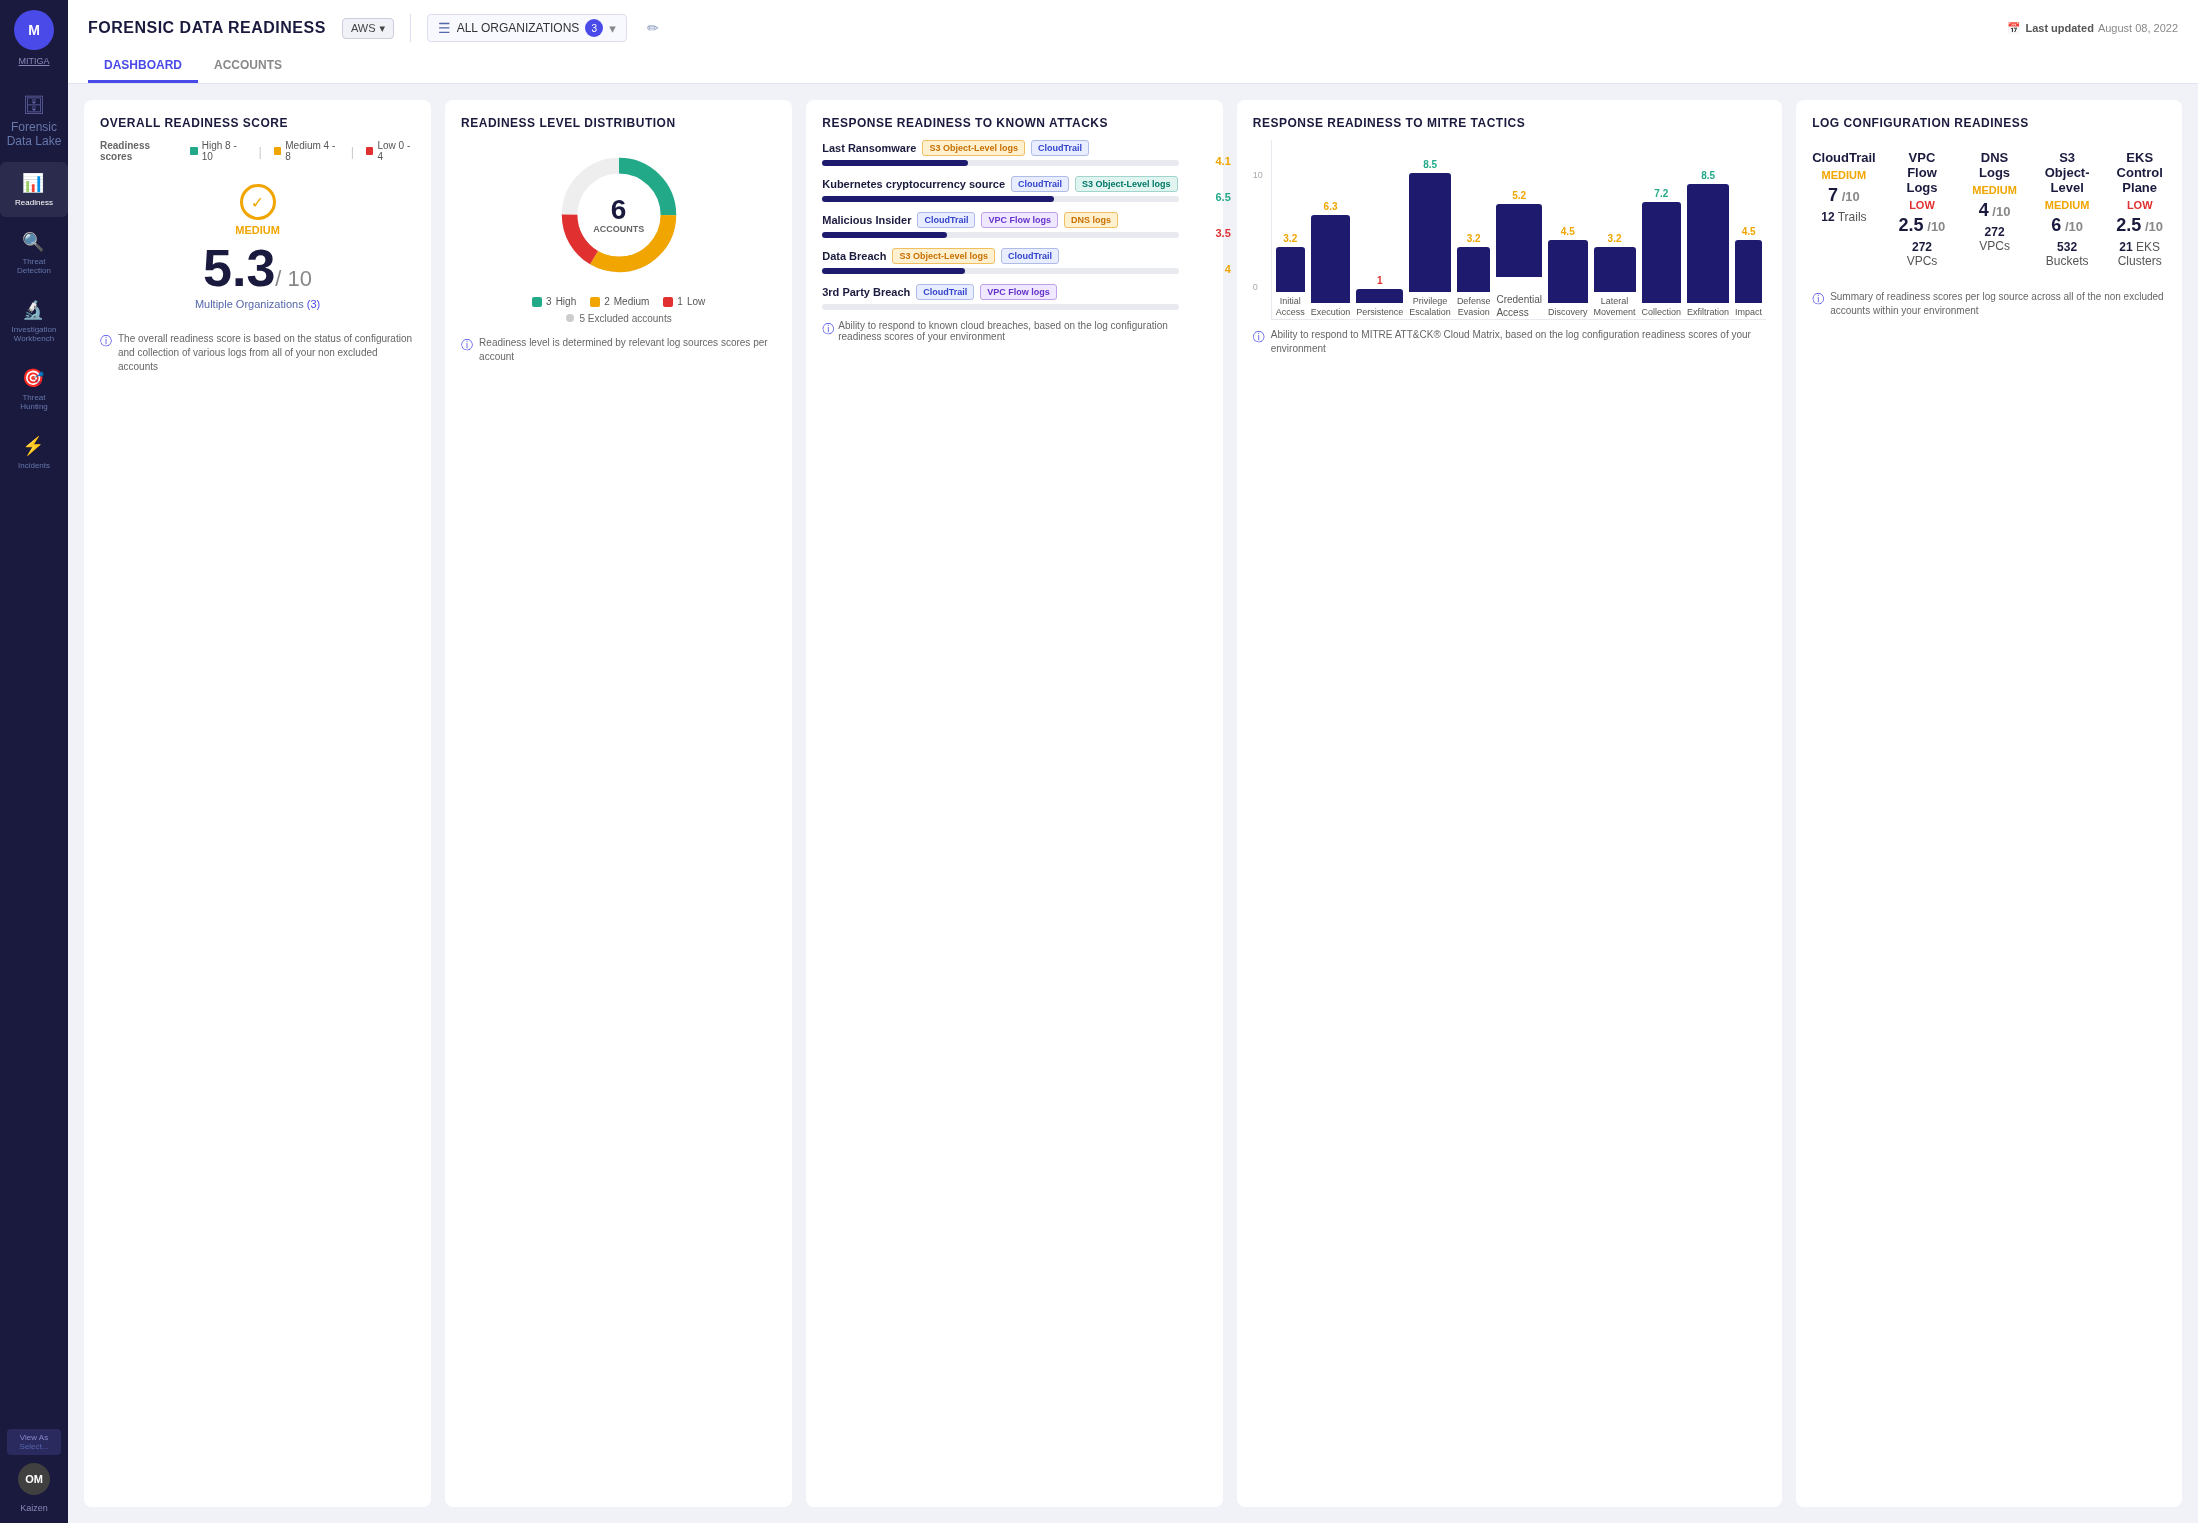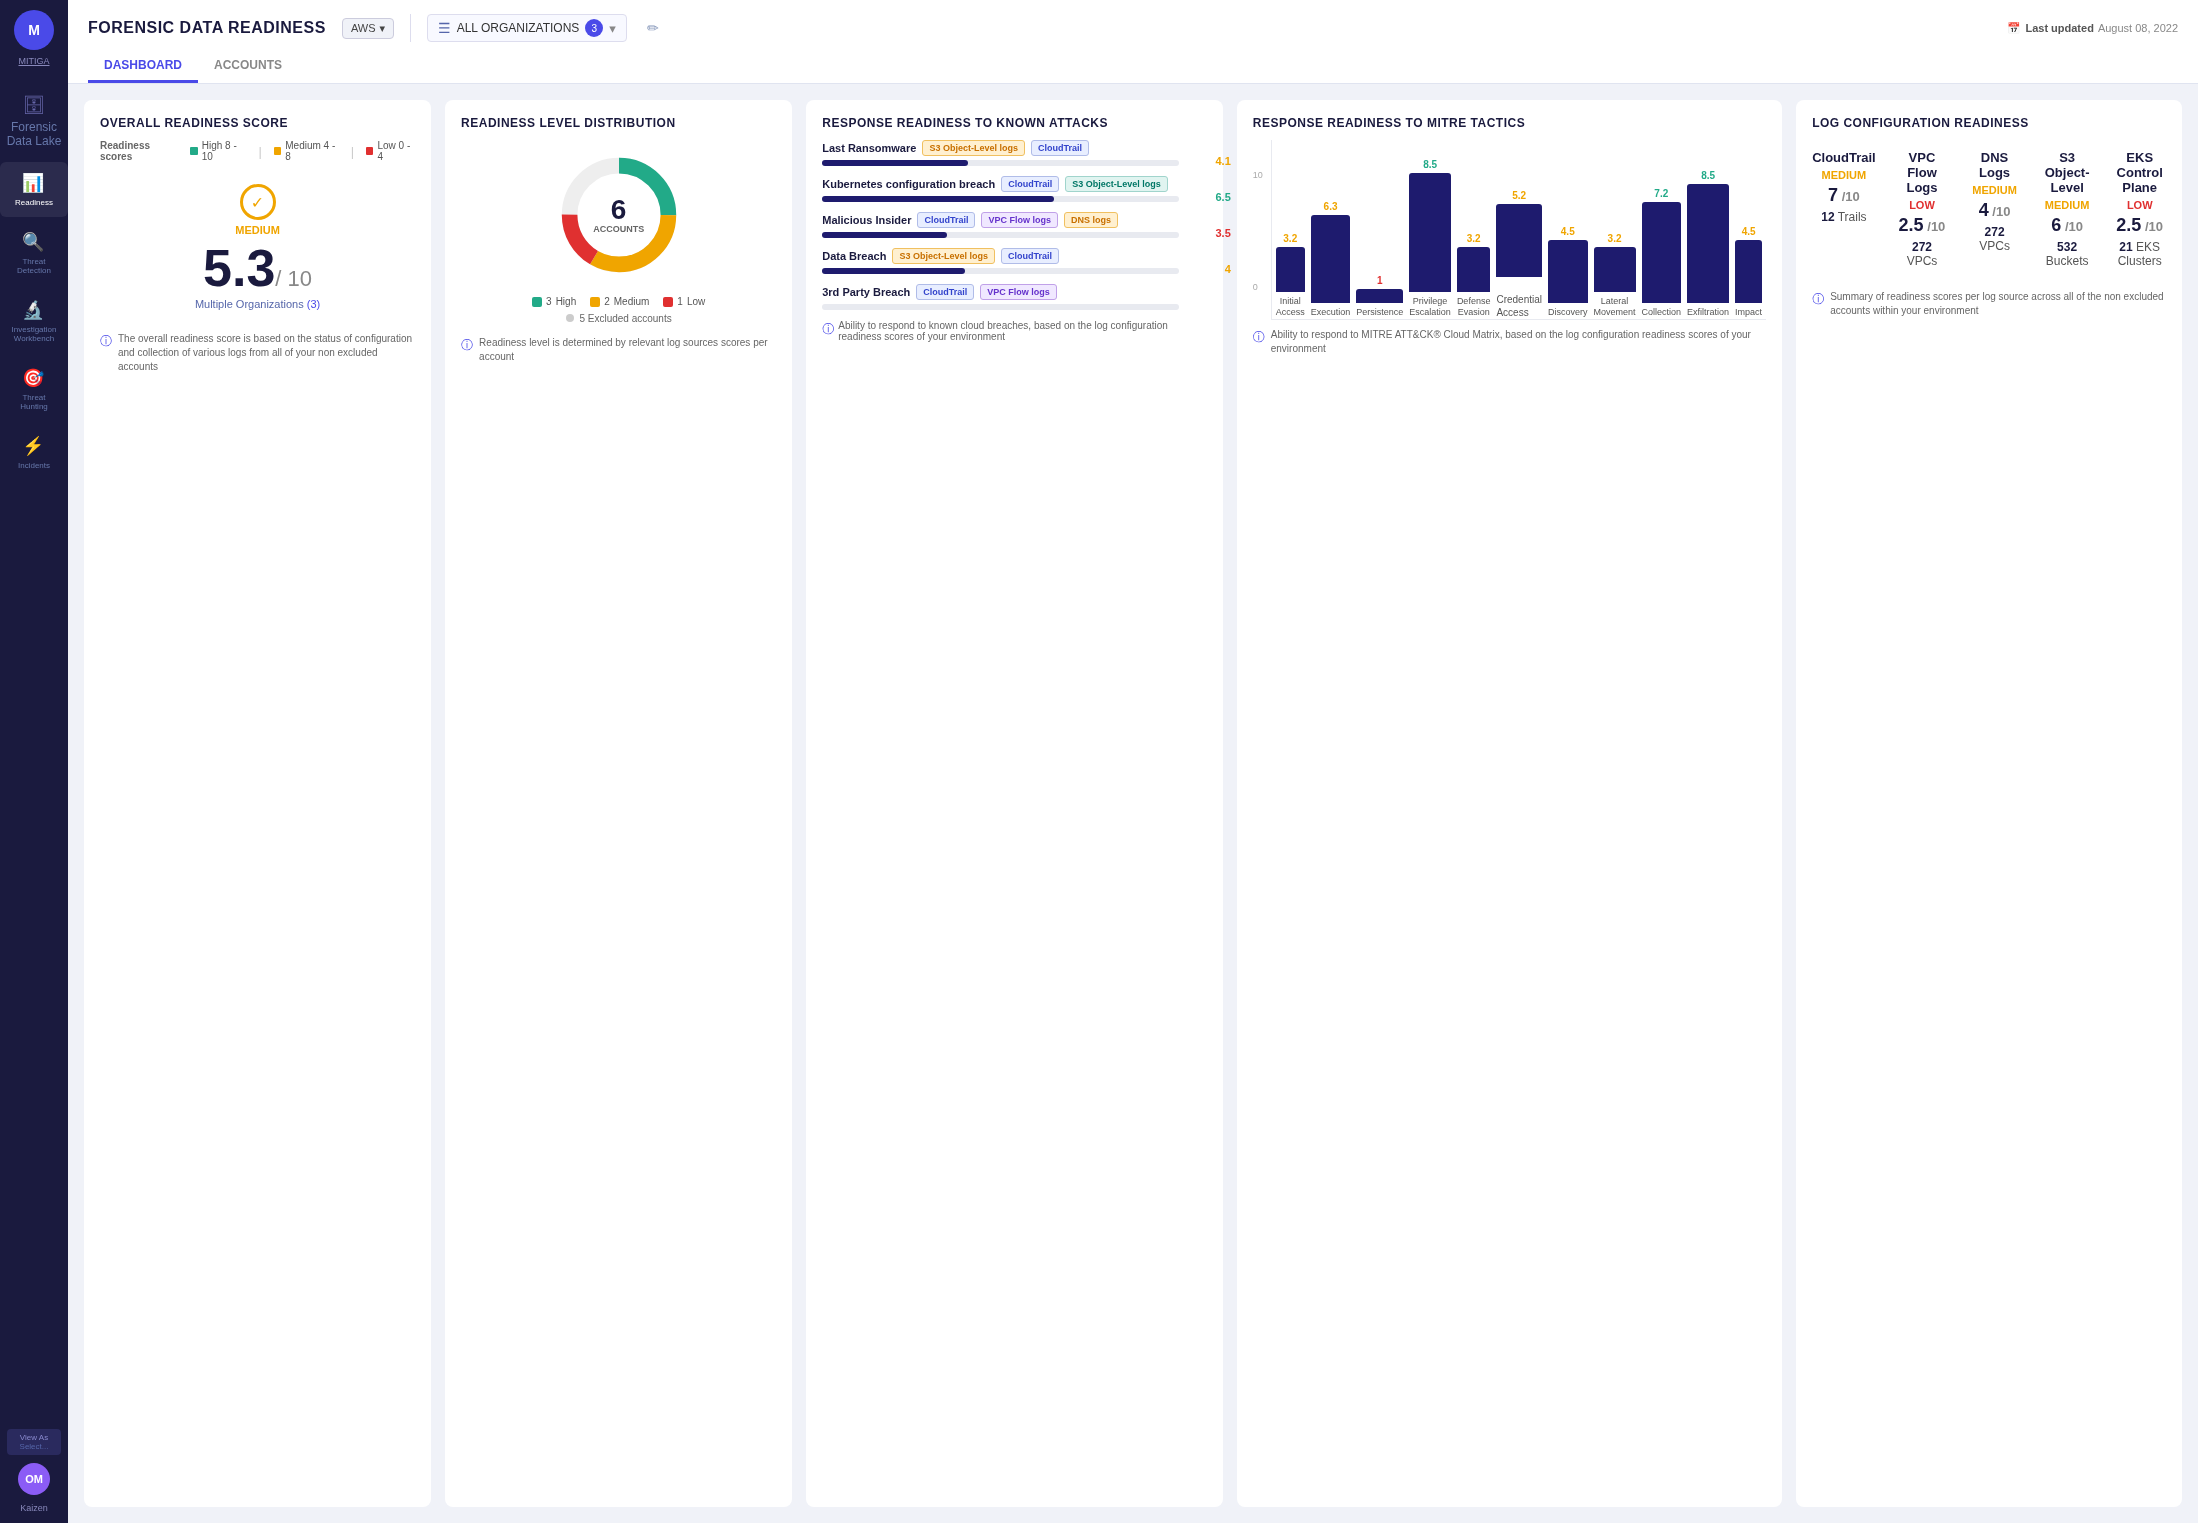--- a/index.html
+++ b/index.html
@@ -7,21 +7,21 @@
 
     
     .sidebar { width: 68px; background: #1a1a3e; display: flex; flex-direction: column; align-items: center; padding: 10px 0; flex-shrink: 0; }
     .sidebar-logo { width: 40px; height: 40px; background: #4a4ae8; border-radius: 50%; display: flex; align-items: center; justify-content: center; color: white; font-weight: bold; font-size: 14px; margin-bottom: 6px; }
     .sidebar-app-name { color: #8888bb; font-size: 9px; margin-bottom: 16px; text-align: center; text-decoration: underline; }
     .sidebar-item { display: flex; flex-direction: column; align-items: center; padding: 10px 4px; cursor: pointer; width: 100%; color: #6666aa; font-size: 9px; text-align: center; gap: 4px; border-radius: 6px; margin: 2px 4px; }
     .sidebar-item.active { color: white; }
     .sidebar-item .icon { font-size: 18px; }
     .sidebar-bottom { margin-top: auto; display: flex; flex-direction: column; align-items: center; gap: 8px; }
     .view-as-btn { background: #2a2a5e; color: #8888cc; font-size: 8px; padding: 4px 6px; border-radius: 4px; text-align: center; cursor: pointer; width: 54px; }
-    .avatar { width: 32px; height: 32px; background: #8b5cf6; border-radius: 50%; display: flex; align-items: center; justify-content: center; color: white; font-size: 11px; font-weight: bold; }
+    .avatar { width: 32px; height: 32px; background: #404040; border-radius: 50%; display: flex; align-items: center; justify-content: center; color: white; font-size: 11px; font-weight: bold; }
     .avatar-name { color: #8888bb; font-size: 9px; }
 
     
     .main { flex: 1; display: flex; flex-direction: column; overflow: hidden; }
 
     
     .header { background: white; padding: 0 20px; border-bottom: 1px solid #e0e4f0; flex-shrink: 0; }
     .header-top { display: flex; align-items: center; padding: 14px 0 0; gap: 16px; }
     .header-title { font-size: 16px; font-weight: 700; color: #1a1a3e; letter-spacing: 0.5px; }
     .aws-badge { background: #f0f2f8; border: 1px solid #ccd; color: #444; padding: 3px 8px; border-radius: 4px; font-size: 11px; display: flex; align-items: center; gap: 4px; cursor: pointer; }
@@ -279,21 +279,21 @@
     </div>
     <div class="attack-row">
       <div class="progress-bar-bg">
         <div class="progress-bar-fill" style="width:41%;background:#1e1b6e"></div>
       </div>
       <span class="attack-score" style="color:#f0a500">4.1</span>
     </div>
   </div>
             <div class="attack-item">
     <div class="attack-header">
-      <span class="attack-name">Kubernetes configuration breach</span>
+      <span class="attack-name">Kubernetes cryptocurrency source</span>
       <span class="tag" style="background:#e8eeff;color:#3344cc;border:1px solid #b0bce8">CloudTrail</span>
                 <span class="tag" style="background:#e0f4f0;color:#007766;border:1px solid #a0d4cc">S3 Object-Level logs</span>
     </div>
     <div class="attack-row">
       <div class="progress-bar-bg">
         <div class="progress-bar-fill" style="width:65%;background:#1e1b6e"></div>
       </div>
       <span class="attack-score" style="color:#22aa88">6.5</span>
     </div>
   </div>

